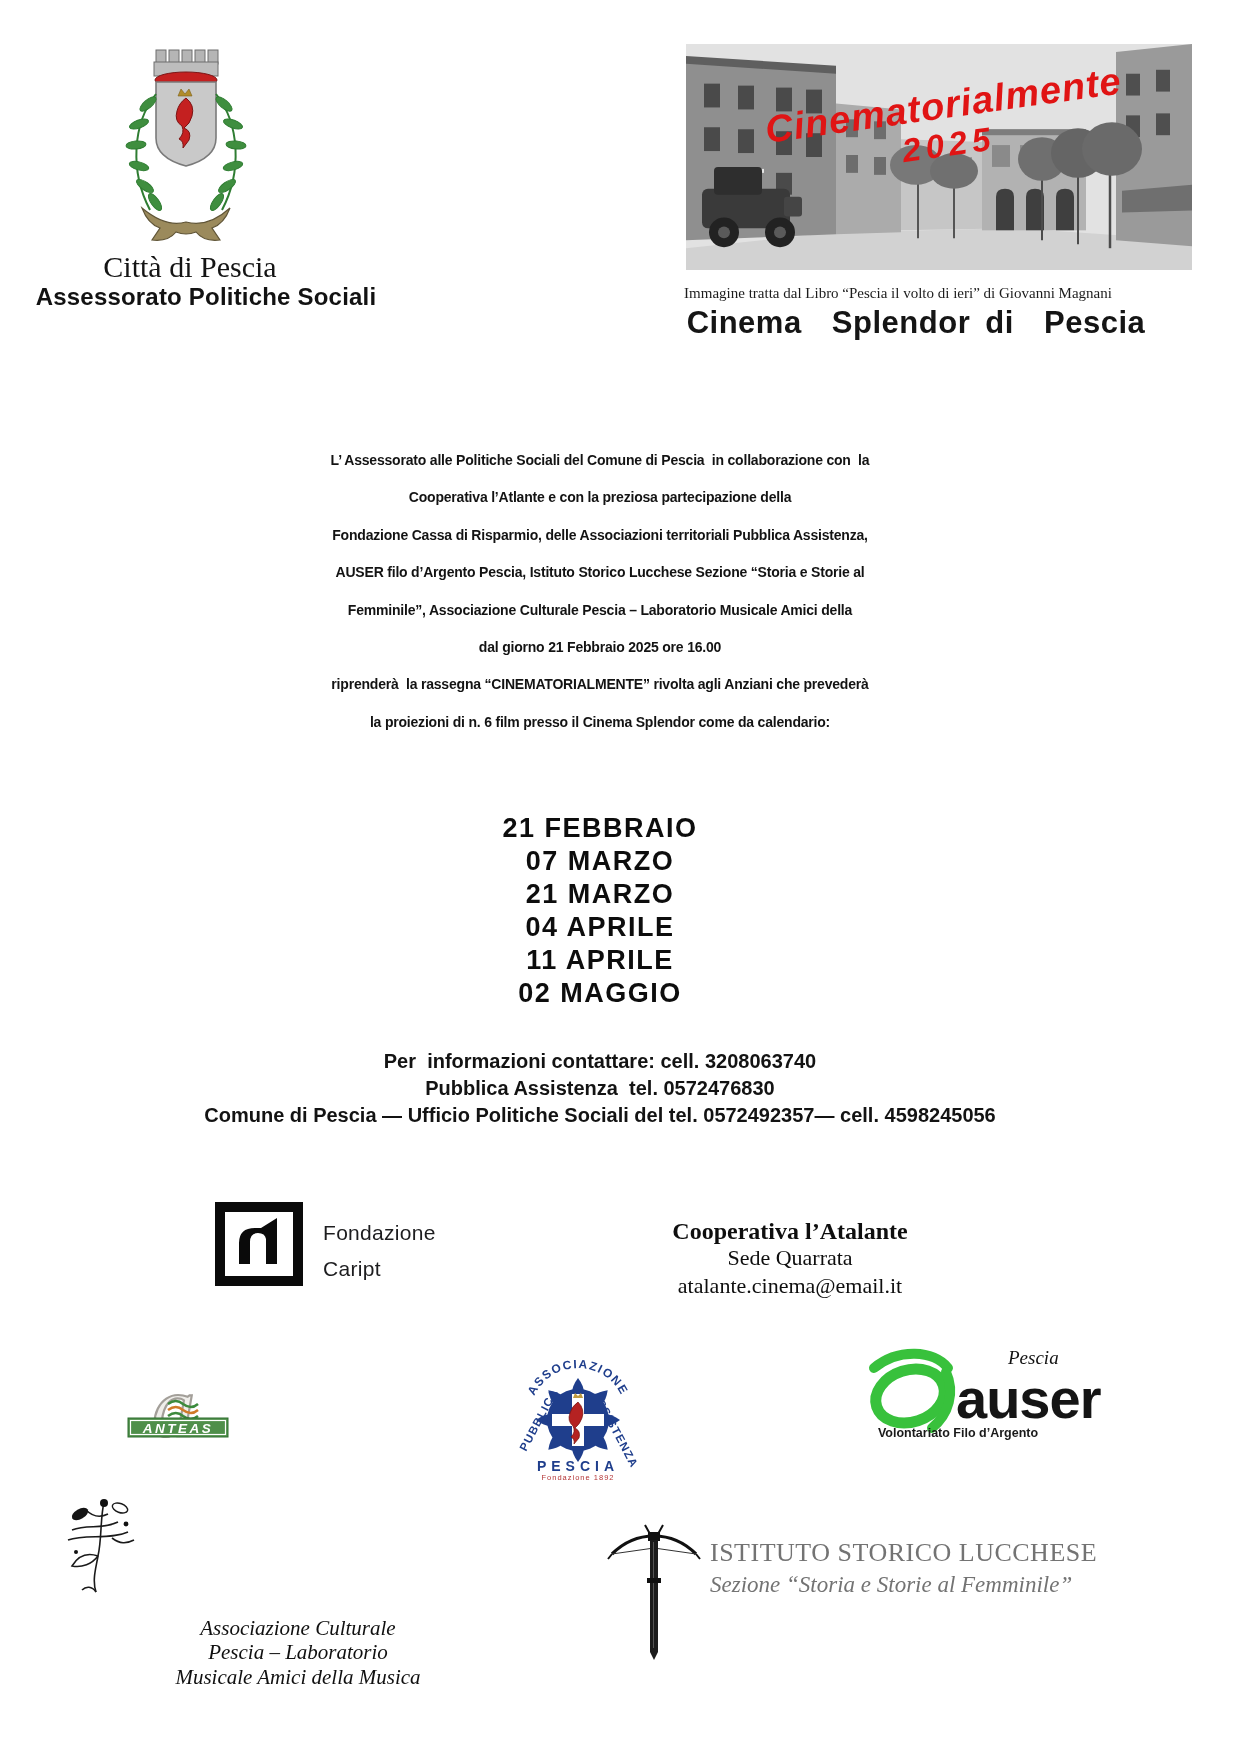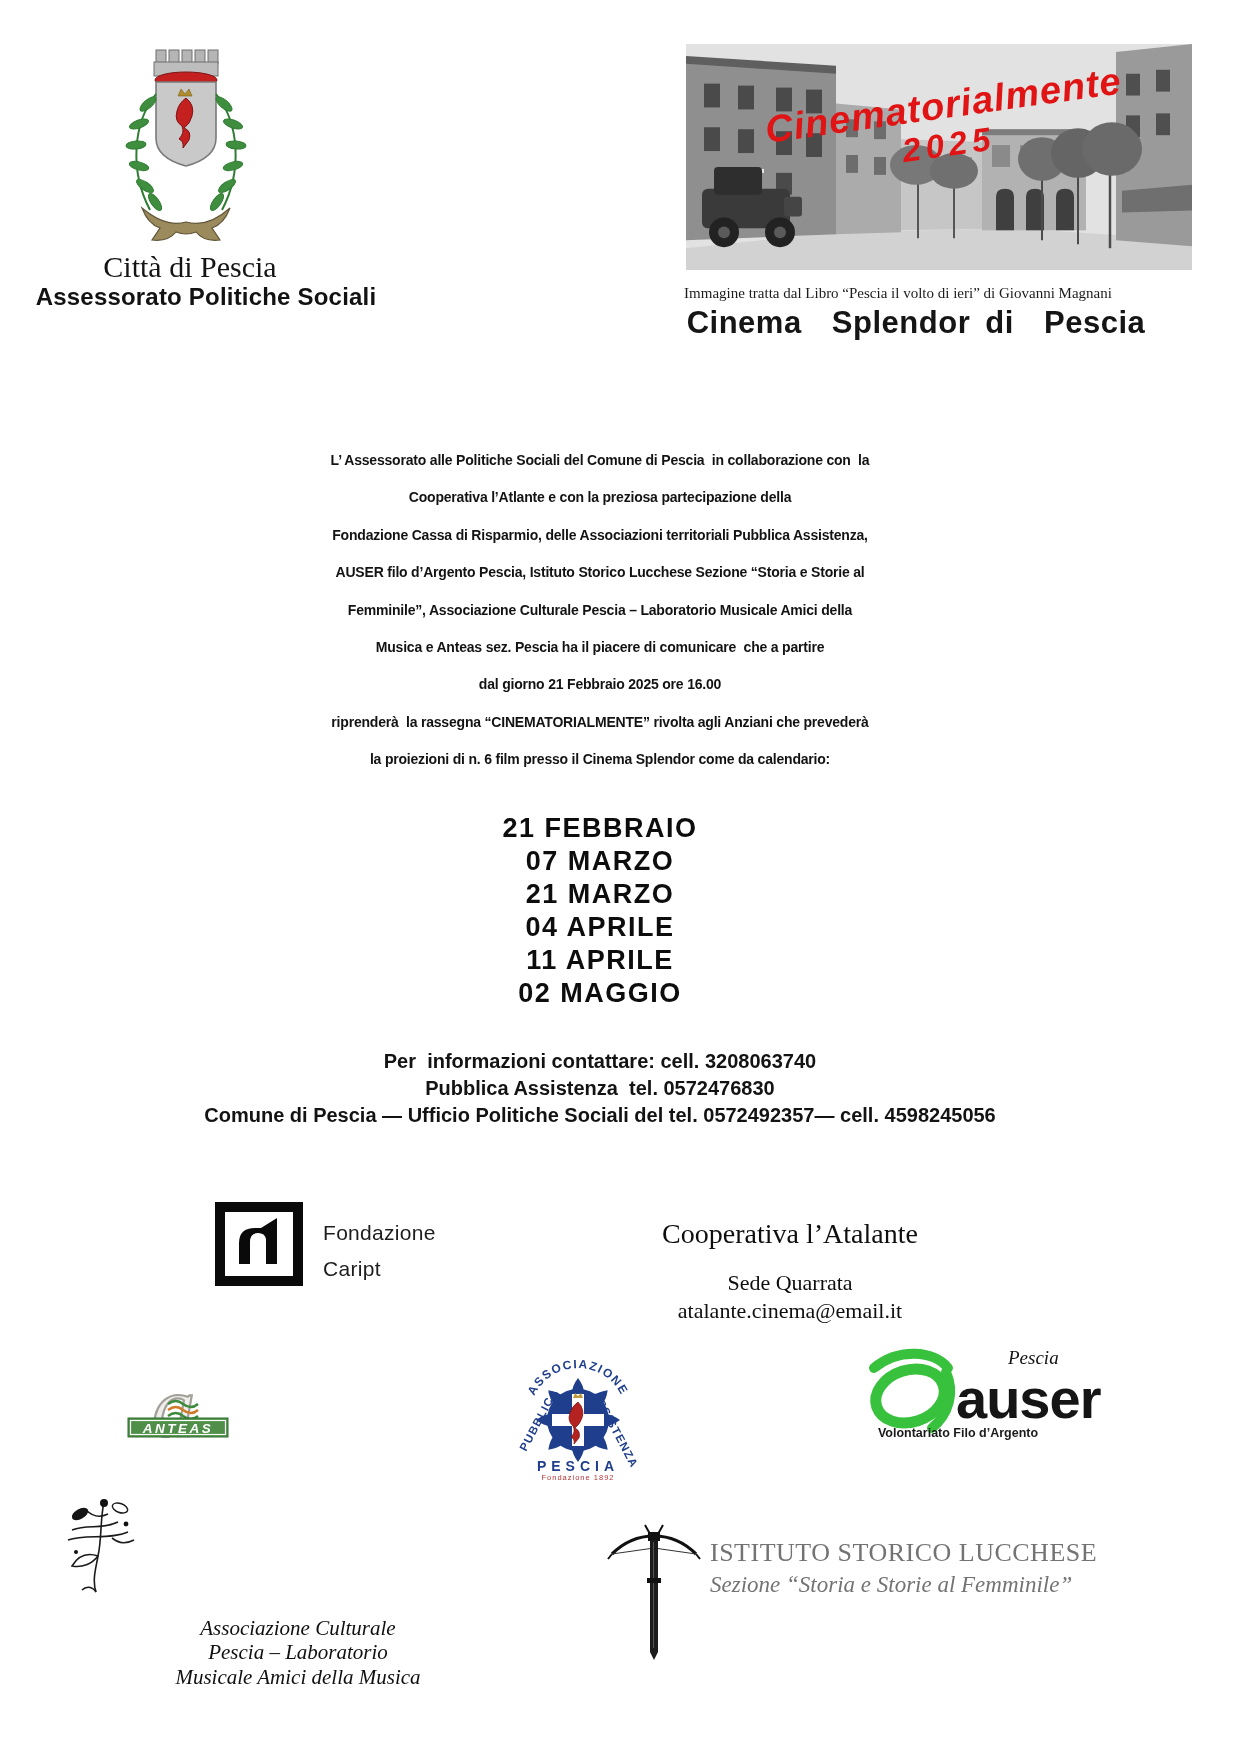--- a/index.html
+++ b/index.html
@@ -35,22 +35,22 @@
   .contacts { left:40px; top:1048px; width:1120px; text-align:center;
     font-weight:700; font-size:20px; line-height:27.2px; color:#131313; }
 
   
   .caript-logo { left:215px; top:1202px; width:88px; height:84px; }
   .caript-text { left:323px; top:1222px; font-size:21px; color:#1d1d1f; line-height:21px; }
   .caript-word1 { display:block; letter-spacing:0.3px; }
   .caript-word2 { display:block; margin-top:15px; font-weight:400; letter-spacing:0.3px; }
   .atalante { left:610px; top:1218px; width:360px; text-align:center;
     font-family:"Liberation Serif", serif; color:#0e0e0e; }
-  .atalante-title { font-weight:400; font-size:28px; }
-  .atalante-loc { font-size:22px; margin-top:20px; }
+  .atalante-title { font-weight:700; font-size:24px; }
+  .atalante-loc { font-size:22px; margin-top:0; }
   .atalante-email { font-size:22px; margin-top:2px; }
 
   
   .anteas-logo { left:122px; top:1366px; width:118px; height:86px; }
   .pa-logo { left:516px; top:1346px; width:124px; height:136px; }
   .auser-logo { left:858px; top:1344px; width:272px; height:98px; }
 
   
   .flower-art { left:56px; top:1494px; width:92px; height:102px; }
   .musicale { left:148px; top:1616px; width:300px; text-align:center;
@@ -200,21 +200,20 @@
 
   <div class="abs photo-caption">Immagine tratta dal Libro “Pescia il volto di ieri” di Giovanni Magnani</div>
   <div class="abs venue-title pre">Cinema  Splendor di  Pescia</div>
 
   <div class="abs paragraph">
     <div class="pre">L’ Assessorato alle Politiche Sociali del Comune di Pescia  in collaborazione con  la</div>
     <div class="pre">Cooperativa l’Atlante e con la preziosa partecipazione della</div>
     <div class="pre">Fondazione Cassa di Risparmio, delle Associazioni territoriali Pubblica Assistenza,</div>
     <div class="pre">AUSER filo d’Argento Pescia, Istituto Storico Lucchese Sezione “Storia e Storie al</div>
     <div class="pre">Femminile”, Associazione Culturale Pescia – Laboratorio Musicale Amici della</div>
-    <div class="pre">Musica e Anteas sez. Pescia ha il piacere di comunicare  che a partire</div>
     <div class="pre">dal giorno 21 Febbraio 2025 ore 16.00</div>
     <div class="pre">riprenderà  la rassegna “CINEMATORIALMENTE” rivolta agli Anziani che prevederà</div>
     <div class="pre">la proiezioni di n. 6 film presso il Cinema Splendor come da calendario:</div>
   </div>
 
   <div class="abs dates">
     <div>21 FEBBRAIO</div>
     <div>07 MARZO</div>
     <div>21 MARZO</div>
     <div>04 APRILE</div>

